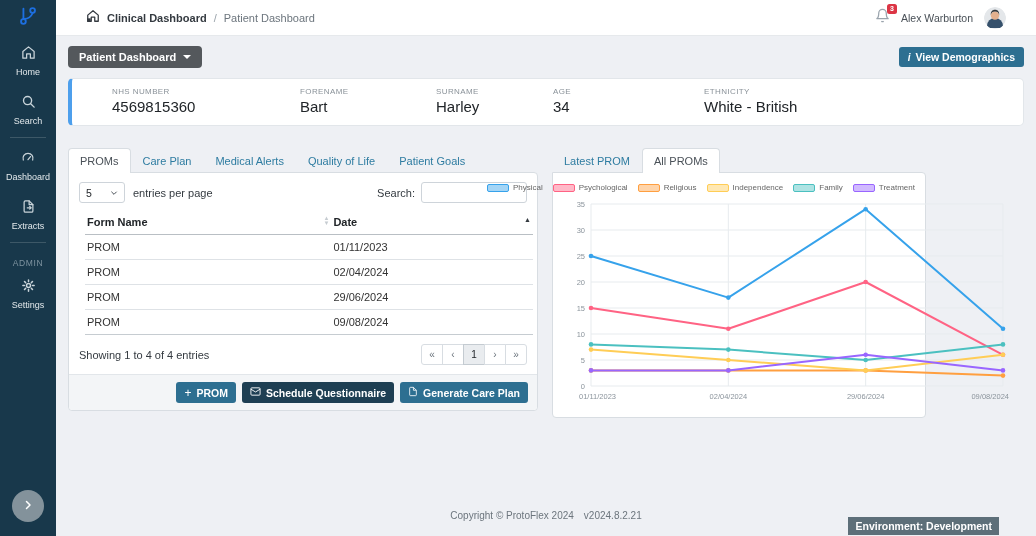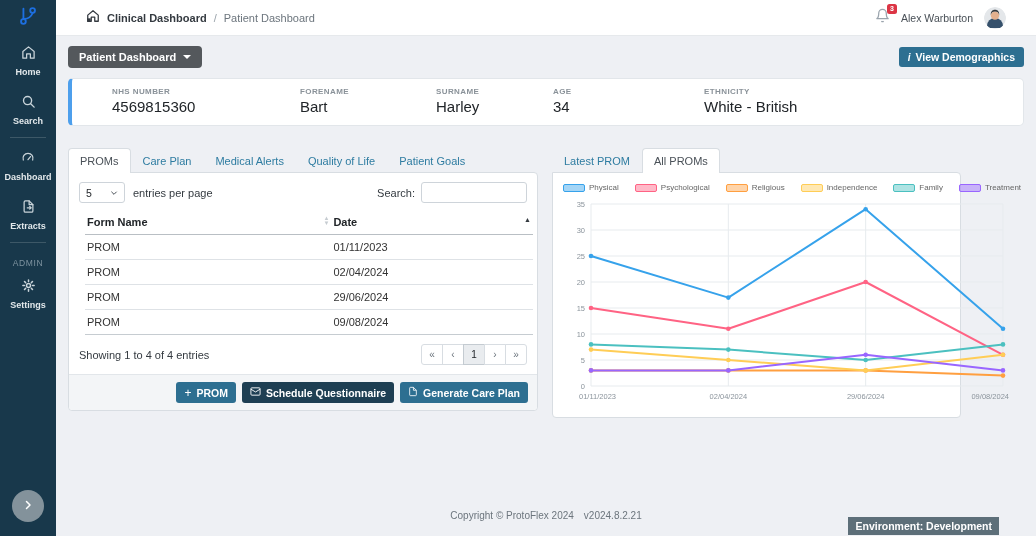--- a/index.html
+++ b/index.html
@@ -8,21 +8,21 @@
     width:1036px; height:536px;
     font-family:"Liberation Sans", sans-serif;
     background:#eef0f4;
     overflow:hidden;
     position:relative;
   }
   
   .sidebar{position:fixed;left:0;top:0;bottom:0;width:56px;background:#18384b;display:flex;flex-direction:column;align-items:center;z-index:10;}
   .logo-area{height:36px;width:100%;display:flex;align-items:center;justify-content:center;cursor:pointer;}
   .nav-item{display:flex;flex-direction:column;align-items:center;gap:3px;padding:9px 0 8px;width:100%;cursor:pointer;}
-  .nav-item .lbl{font-size:9px;color:#e2e8eb;font-weight:700;}
+  .nav-item .lbl{font-size:9px;color:#e2e8eb;font-weight:400;}
   .nav-item svg{stroke:#c9d4da;}
   .side-divider{width:36px;height:1px;background:rgba(255,255,255,.16);margin:3px 0;}
   .admin-label{font-size:8.5px;color:#7e93a0;font-weight:400;letter-spacing:.6px;margin:12px 0 1px;}
   .side-toggle{margin-top:auto;margin-bottom:14px;width:32px;height:32px;border-radius:50%;background:#83929b;display:flex;align-items:center;justify-content:center;cursor:pointer;border:none;}
   
   .topbar{margin-left:56px;height:36px;background:#fff;border-bottom:1px solid #e6e9ec;display:flex;align-items:center;justify-content:space-between;padding:0 30px;}
   .breadcrumb{display:flex;align-items:center;gap:7px;}
   .crumb-root{font-size:11px;color:#343a40;font-weight:600;cursor:pointer;}
   .crumb-sep{font-size:11px;color:#9aa3ab;}
   .crumb-cur{font-size:11px;color:#6c757d;}
@@ -33,26 +33,26 @@
   .avatar{width:22px;height:22px;border-radius:50%;overflow:hidden;display:block;}
   
   .main{margin-left:56px;height:500px;padding:10px 12px 0;display:flex;flex-direction:column;}
   .toolbar-row{display:flex;align-items:center;justify-content:space-between;margin-bottom:10px;}
   .switcher-btn{background:#54585c;color:#fff;font-size:11px;font-weight:700;padding:5px 11px;border-radius:4px;display:flex;align-items:center;gap:7px;border:none;cursor:pointer;}
   .caret-down{width:0;height:0;border-left:4px solid transparent;border-right:4px solid transparent;border-top:4px solid #fff;display:inline-block;}
   .demo-btn{background:#2d6f91;color:#fff;font-size:10.5px;font-weight:700;padding:4px 9px;border-radius:3px;display:flex;align-items:center;gap:5px;border:none;cursor:pointer;}
   .info-glyph{font-size:10px;font-weight:700;font-style:italic;}
   
   .banner{background:#fff;border:1px solid #e2e6ea;border-left:4px solid #4d9fec;border-radius:5px;padding:8px 16px 10px 40px;display:grid;grid-template-columns:188px 136px 117px 151px 162px 1fr;margin-bottom:22px;}
-  .flabel{font-size:8px;color:#8a9299;letter-spacing:.4px;font-weight:700;}
+  .flabel{font-size:8px;color:#8a9299;letter-spacing:.4px;font-weight:400;}
   .fvalue{font-size:15px;color:#212529;margin-top:2px;}
   
   .cards{display:flex;gap:14px;align-items:flex-start;}
   .panel-left{width:470px;}
-  .panel-right{width:409px;}
+  .panel-right{width:374px;}
   .tabs{display:flex;position:relative;z-index:2;}
   .tab{font-size:11px;color:#2e7ca1;padding:6px 11px;border:1px solid transparent;border-bottom:none;border-radius:4px 4px 0 0;cursor:pointer;margin-bottom:-1px;background:transparent;}
   .tab.active{background:#fff;color:#495057;border-color:#d8dde2;}
   .card{background:#fff;border:1px solid #d8dde2;border-radius:0 4px 4px 4px;position:relative;z-index:1;}
   
   .controls{display:flex;align-items:center;justify-content:space-between;padding:9px 10px 8px;}
   .controls-left{display:flex;align-items:center;}
   .select-box{width:46px;height:21px;border:1px solid #ced4da;border-radius:3px;display:flex;align-items:center;justify-content:space-between;padding:0 6px;font-size:10.5px;color:#212529;background:#fff;cursor:pointer;}
   .entries-label{font-size:11px;color:#343a40;margin-left:8px;}
   .search-wrap{display:flex;align-items:center;gap:6px;}
@@ -72,21 +72,21 @@
   .page-btn:first-child{border-radius:3px 0 0 3px;margin-left:0;}
   .page-btn:last-child{border-radius:0 3px 3px 0;}
   .page-btn.current{background:#e9ecef;color:#212529;border-color:#c4cbd1;}
   .card-footer{background:#f3f5f7;border-top:1px solid #e2e6ea;padding:7px 9px;display:flex;justify-content:flex-end;gap:6px;border-radius:0 0 4px 4px;}
   .action-btn{color:#fff;font-size:10.5px;font-weight:700;padding:4px 8px;border-radius:3px;display:flex;align-items:center;gap:5px;border:none;cursor:pointer;}
   .btn-teal{background:#2d6f91;}
   .btn-navy{background:#1e3f53;}
   .plus-glyph{font-size:12px;font-weight:400;line-height:1;}
   
   .chart-card{padding:9px 10px 5px;}
-  .legend{display:flex;justify-content:space-between;align-items:center;gap:16px;margin:1px 0 4px;}
+  .legend{display:flex;justify-content:flex-end;align-items:center;gap:10px;margin:1px 0 4px;}
   .legend-item{display:flex;align-items:center;gap:4px;font-size:8px;color:#666;cursor:pointer;}
   .swatch{width:22px;height:8px;border:1.5px solid;border-radius:2px;}
   
   .page-footer{margin-top:auto;padding-bottom:15px;display:flex;justify-content:center;gap:10px;font-size:10px;color:#6c757d;}
   .env-badge{position:absolute;right:37px;bottom:1px;background:#5d6f79;color:#fff;font-size:10.5px;font-weight:700;padding:3px 7px;z-index:20;}
 </style>
 </head>
 <body>
 
 <nav class="sidebar">

